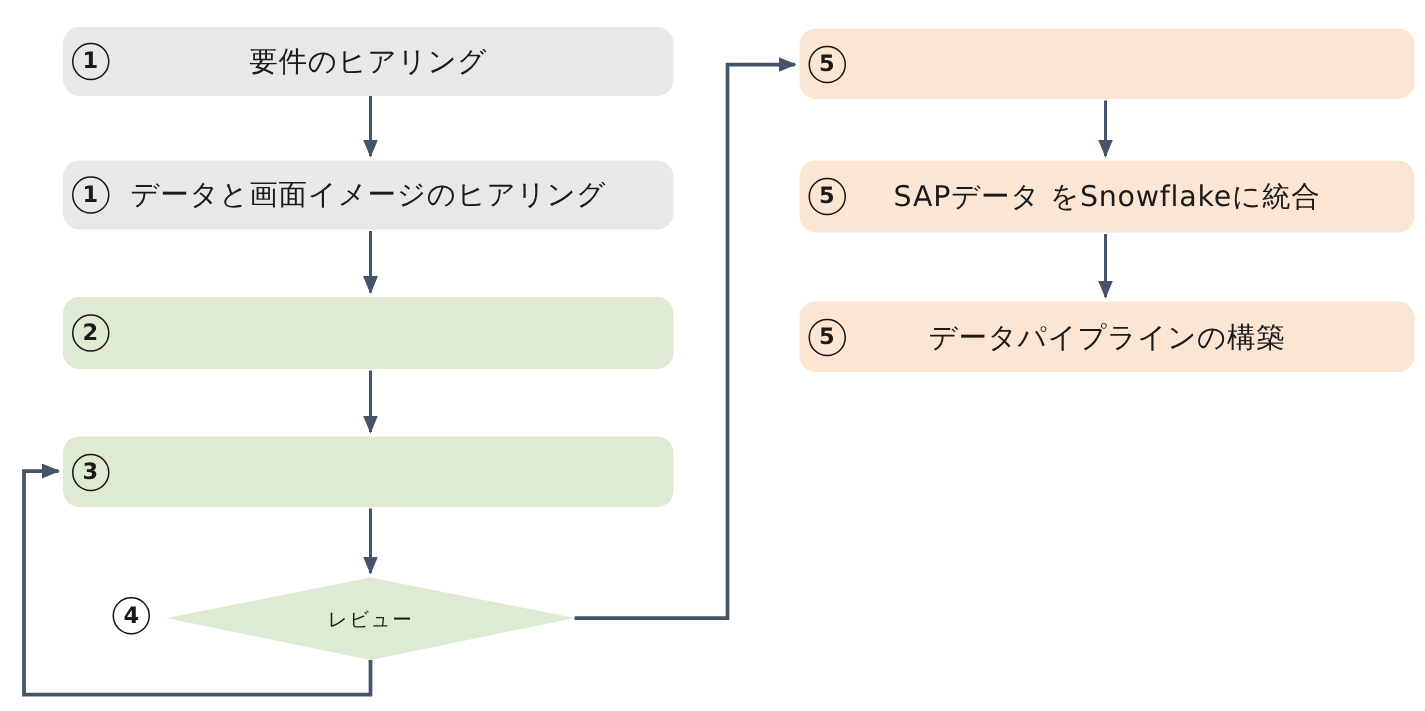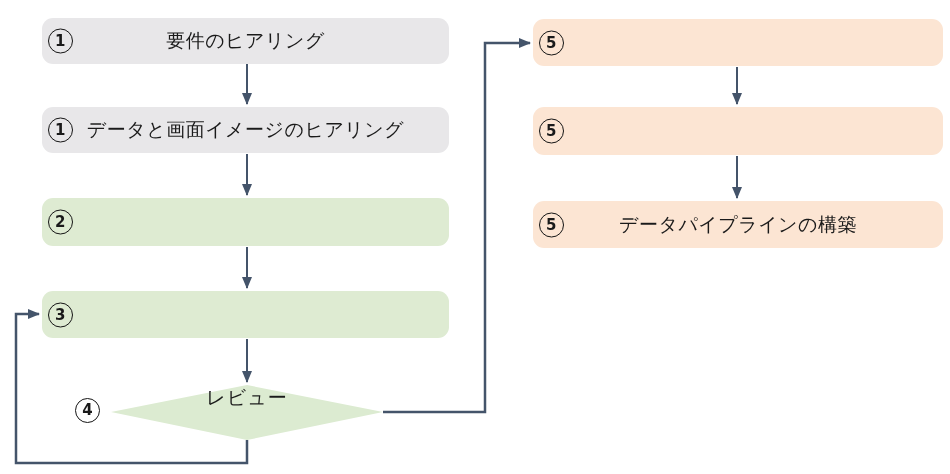--- a/index.html
+++ b/index.html
@@ -33,22 +33,22 @@
   .r-col{left:533px;width:410px;}
   .n-l1{top:18px;height:46px;}
   .n-l2{top:107px;height:46px;}
   .n-l3{top:198px;height:48px;}
   .n-l4{top:291px;height:47px;}
   .n-r1{top:19px;height:47px;}
   .n-r2{top:107px;height:48px;}
   .n-r3{top:201px;height:47px;}
   .decision-overlay{
     position:absolute;left:111px;top:385px;width:272px;height:55px;
-    display:flex;align-items:flex-start;justify-content:center;
-    font-size:19px;font-weight:500;letter-spacing:1px;
+    display:flex;align-items:center;justify-content:center;
+    font-size:13px;font-weight:500;letter-spacing:1px;
   }
   .decision-badge{
     position:absolute;left:75px;top:398px;
     width:25px;height:25px;border:1.6px solid #151515;border-radius:50%;
     display:flex;align-items:center;justify-content:center;
     font-size:15px;font-weight:600;line-height:1;box-sizing:border-box;
   }
 </style>
 </head>
 <body>
@@ -96,20 +96,21 @@
   <div class="decision-overlay">
     <span class="label">レビュー</span>
   </div>
 
   <div class="node orange r-col n-r1">
     <span class="badge">5</span>
   </div>
 
   <div class="node orange r-col n-r2">
     <span class="badge">5</span>
+    <span class="label">SAPデータ をSnowflakeに統合</span>
   </div>
 
   <div class="node orange r-col n-r3">
     <span class="badge">5</span>
     <span class="label">データパイプラインの構築</span>
   </div>
 
 </div>
 
 </body></html>

